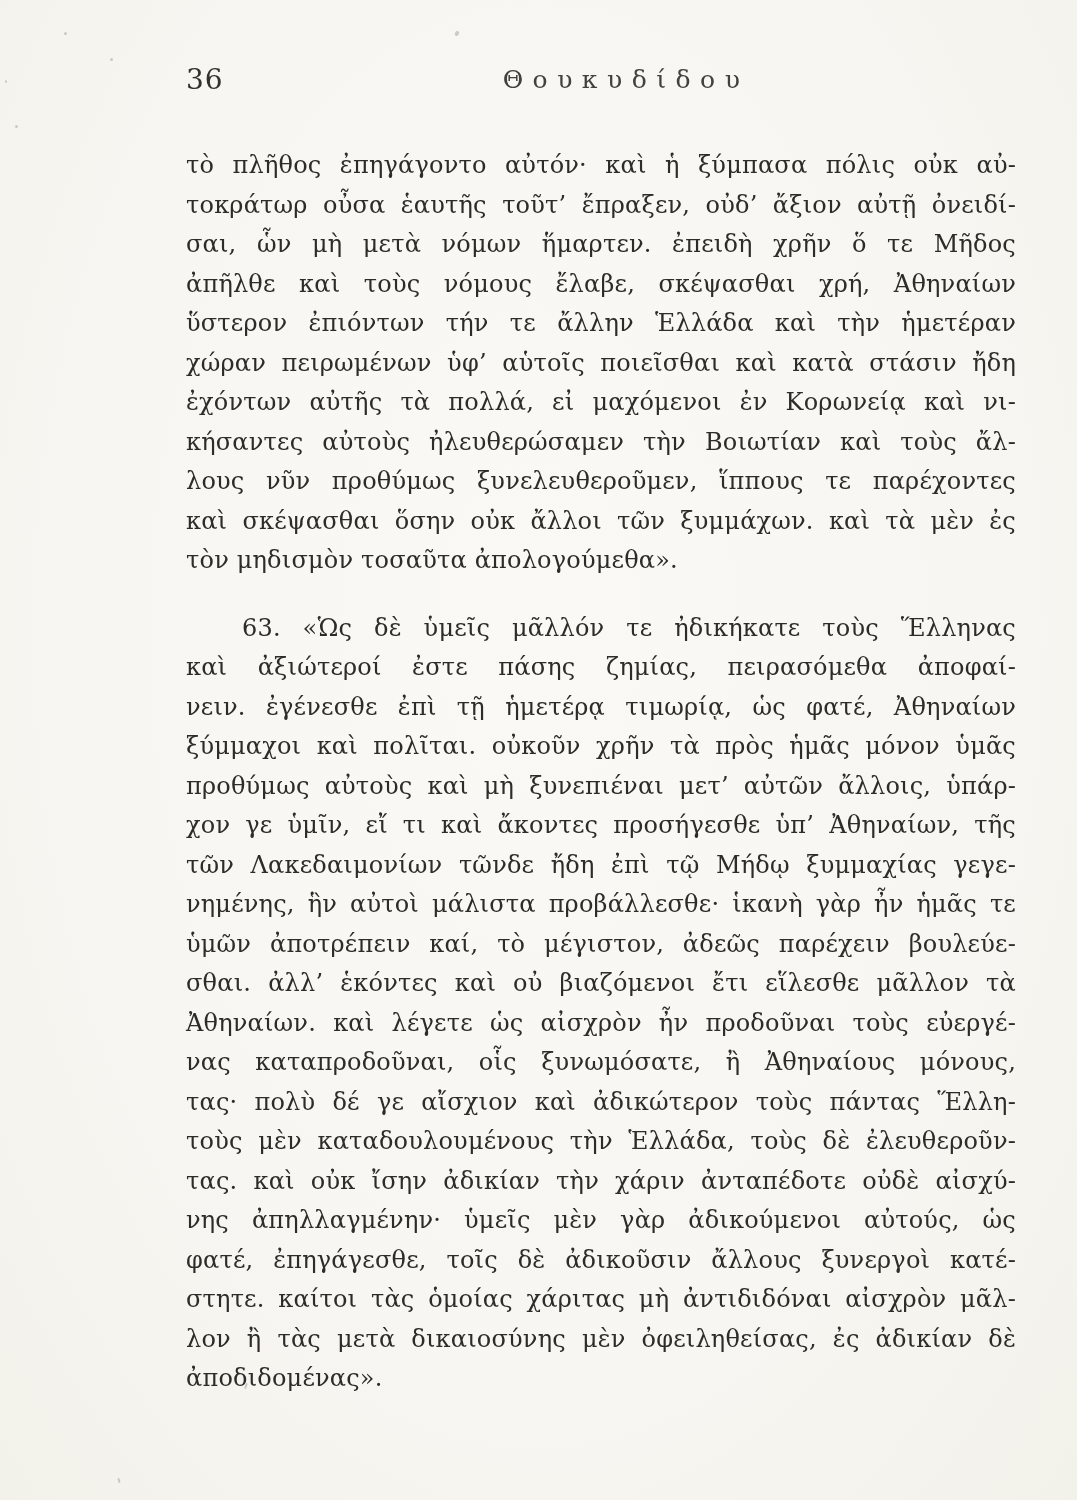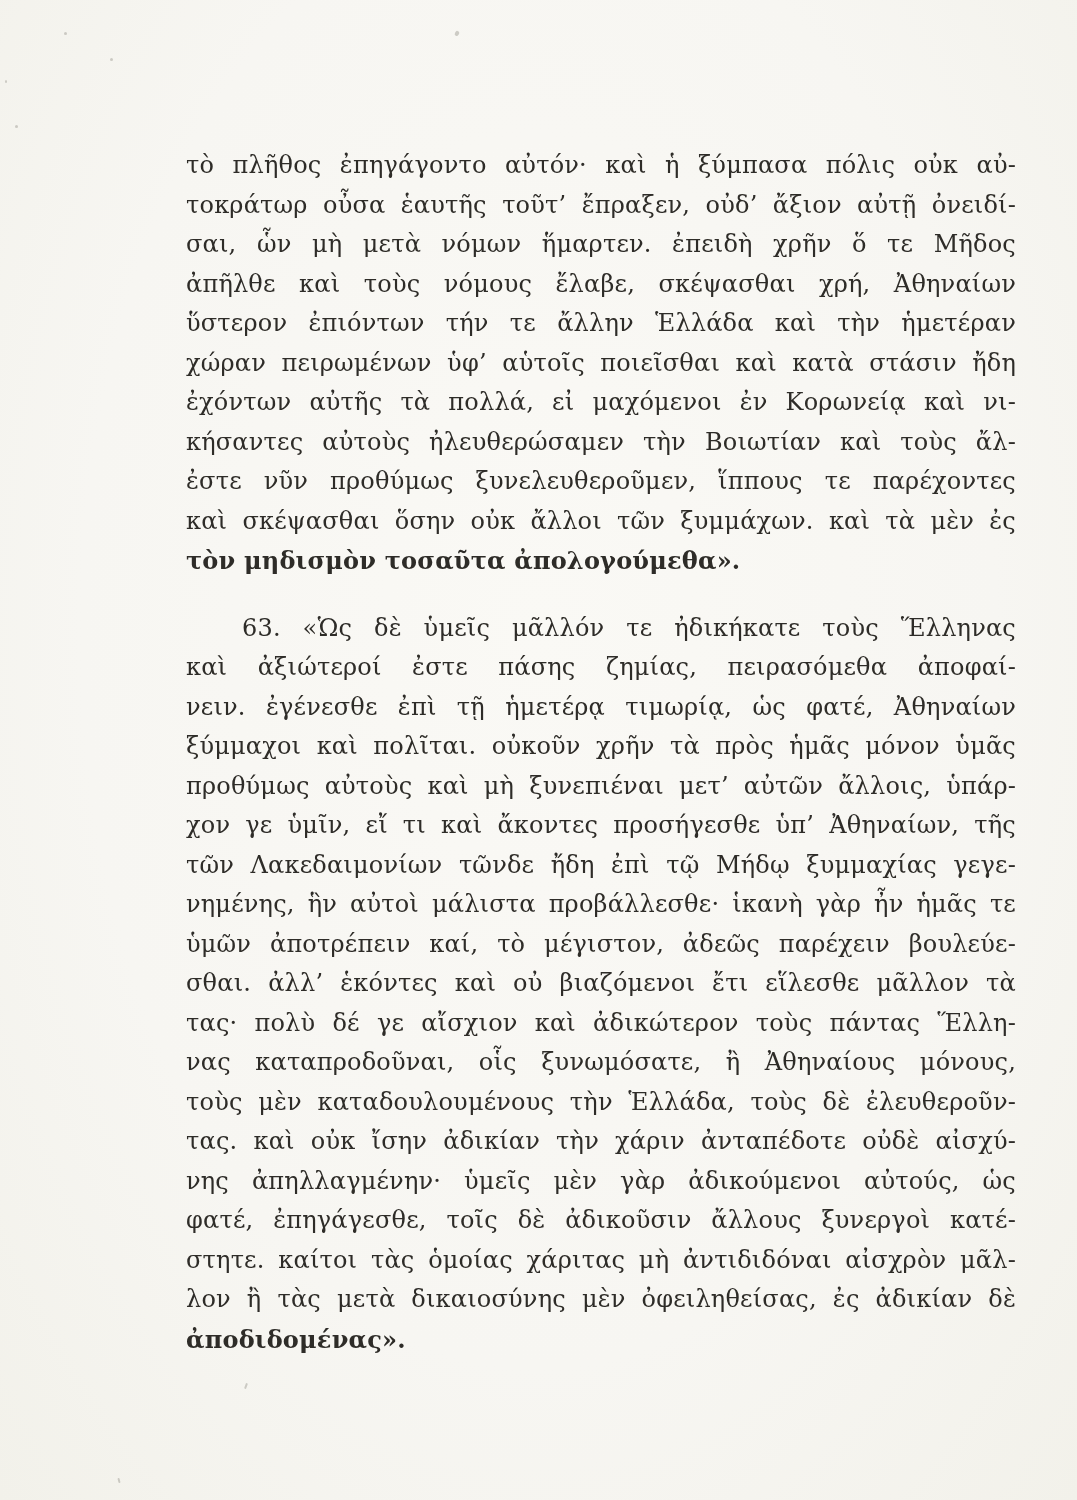--- a/index.html
+++ b/index.html
@@ -59,59 +59,63 @@
     white-space: normal;
     color: #2e2c28;
   }
   .line.indent {
     text-indent: 56px;
     margin-top: 28px;
   }
   .line.flush-left {
     text-align: left;
     text-align-last: left;
-    font-weight: bold;
   }
   .speck {
     position: absolute;
     background: #9a978f;
     border-radius: 50%;
     opacity: 0.45;
   }
 </style>
 </head>
 <body>
 
 <div class="page">
 
+  <div class="header">
+    <span class="pagenum">36</span>
+    <span class="running-title">Θουκυδίδου</span>
+  </div>
 
   <div class="text-block" id="text-block">
       <div class="line">τὸ πλῆθος ἐπηγάγοντο αὐτόν· καὶ ἡ ξύμπασα πόλις οὐκ αὐ-</div>
       <div class="line">τοκράτωρ οὖσα ἑαυτῆς τοῦτ’ ἔπραξεν, οὐδ’ ἄξιον αὐτῇ ὀνειδί-</div>
       <div class="line">σαι, ὧν μὴ μετὰ νόμων ἥμαρτεν. ἐπειδὴ χρῆν ὅ τε Μῆδος</div>
       <div class="line">ἀπῆλθε καὶ τοὺς νόμους ἔλαβε, σκέψασθαι χρή, Ἀθηναίων</div>
       <div class="line">ὕστερον ἐπιόντων τήν τε ἄλλην Ἑλλάδα καὶ τὴν ἡμετέραν</div>
       <div class="line">χώραν πειρωμένων ὑφ’ αὑτοῖς ποιεῖσθαι καὶ κατὰ στάσιν ἤδη</div>
       <div class="line">ἐχόντων αὐτῆς τὰ πολλά, εἰ μαχόμενοι ἐν Κορωνείᾳ καὶ νι-</div>
       <div class="line">κήσαντες αὐτοὺς ἠλευθερώσαμεν τὴν Βοιωτίαν καὶ τοὺς ἄλ-</div>
-      <div class="line">ἐστε νῦν προθύμως ξυνελευθεροῦμεν, ἵππους τε παρέχοντες</div>
+      <div class="line">λους νῦν προθύμως ξυνελευθεροῦμεν, ἵππους τε παρέχοντες</div>
       <div class="line">καὶ σκέψασθαι ὅσην οὐκ ἄλλοι τῶν ξυμμάχων. καὶ τὰ μὲν ἐς</div>
       <div class="line flush-left">τὸν μηδισμὸν τοσαῦτα ἀπολογούμεθα».</div>
       <div class="line indent">63. «Ὡς δὲ ὑμεῖς μᾶλλόν τε ἠδικήκατε τοὺς Ἕλληνας</div>
       <div class="line">καὶ ἀξιώτεροί ἐστε πάσης ζημίας, πειρασόμεθα ἀποφαί-</div>
       <div class="line">νειν. ἐγένεσθε ἐπὶ τῇ ἡμετέρᾳ τιμωρίᾳ, ὡς φατέ, Ἀθηναίων</div>
       <div class="line">ξύμμαχοι καὶ πολῖται. οὐκοῦν χρῆν τὰ πρὸς ἡμᾶς μόνον ὑμᾶς</div>
       <div class="line">προθύμως αὐτοὺς καὶ μὴ ξυνεπιέναι μετ’ αὐτῶν ἄλλοις, ὑπάρ-</div>
       <div class="line">χον γε ὑμῖν, εἴ τι καὶ ἄκοντες προσήγεσθε ὑπ’ Ἀθηναίων, τῆς</div>
       <div class="line">τῶν Λακεδαιμονίων τῶνδε ἤδη ἐπὶ τῷ Μήδῳ ξυμμαχίας γεγε-</div>
       <div class="line">νημένης, ἣν αὐτοὶ μάλιστα προβάλλεσθε· ἱκανὴ γὰρ ἦν ἡμᾶς τε</div>
       <div class="line">ὑμῶν ἀποτρέπειν καί, τὸ μέγιστον, ἀδεῶς παρέχειν βουλεύε-</div>
       <div class="line">σθαι. ἀλλ’ ἑκόντες καὶ οὐ βιαζόμενοι ἔτι εἵλεσθε μᾶλλον τὰ</div>
+      <div class="line">Ἀθηναίων. καὶ λέγετε ὡς αἰσχρὸν ἦν προδοῦναι τοὺς εὐεργέ-</div>
+      <div class="line">νας καταπροδοῦναι, οἷς ξυνωμόσατε, ἢ Ἀθηναίους μόνους,</div>
       <div class="line">τας· πολὺ δέ γε αἴσχιον καὶ ἀδικώτερον τοὺς πάντας Ἕλλη-</div>
-      <div class="line">νας καταπροδοῦναι, οἷς ξυνωμόσατε, ἢ Ἀθηναίους μόνους,</div>
       <div class="line">τοὺς μὲν καταδουλουμένους τὴν Ἑλλάδα, τοὺς δὲ ἐλευθεροῦν-</div>
       <div class="line">τας. καὶ οὐκ ἴσην ἀδικίαν τὴν χάριν ἀνταπέδοτε οὐδὲ αἰσχύ-</div>
       <div class="line">νης ἀπηλλαγμένην· ὑμεῖς μὲν γὰρ ἀδικούμενοι αὐτούς, ὡς</div>
       <div class="line">φατέ, ἐπηγάγεσθε, τοῖς δὲ ἀδικοῦσιν ἄλλους ξυνεργοὶ κατέ-</div>
       <div class="line">στητε. καίτοι τὰς ὁμοίας χάριτας μὴ ἀντιδιδόναι αἰσχρὸν μᾶλ-</div>
       <div class="line">λον ἢ τὰς μετὰ δικαιοσύνης μὲν ὀφειληθείσας, ἐς ἀδικίαν δὲ</div>
       <div class="line flush-left">ἀποδιδομένας».</div>
     </div>
 
   <div class="speck" style="left:64px; top:32px; width:3px; height:3px;"></div>

